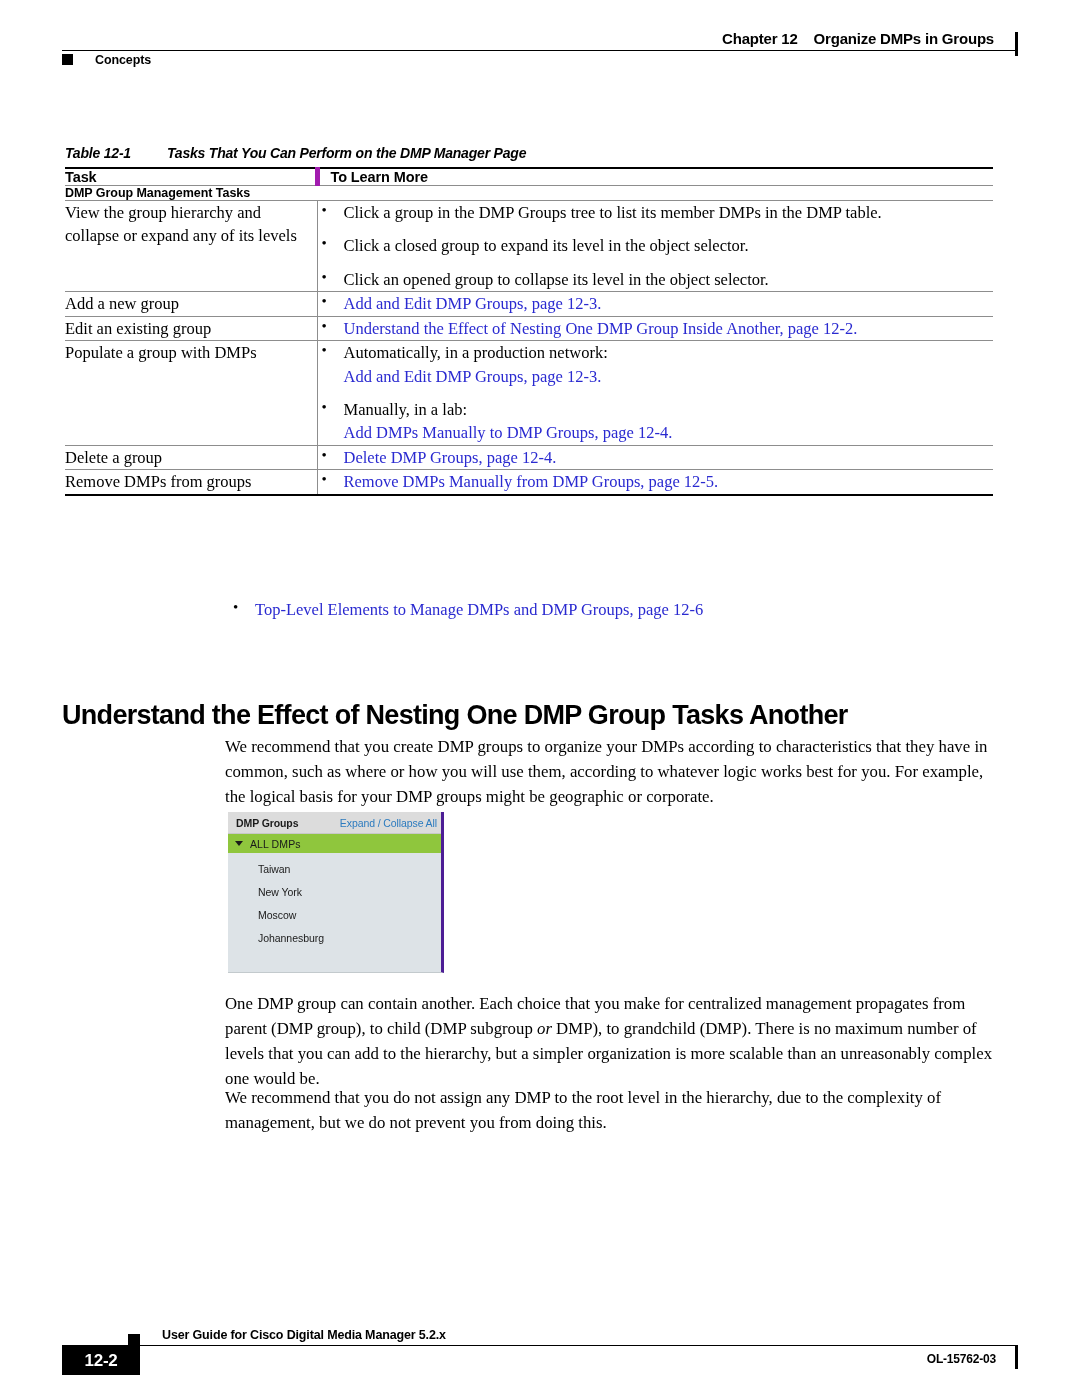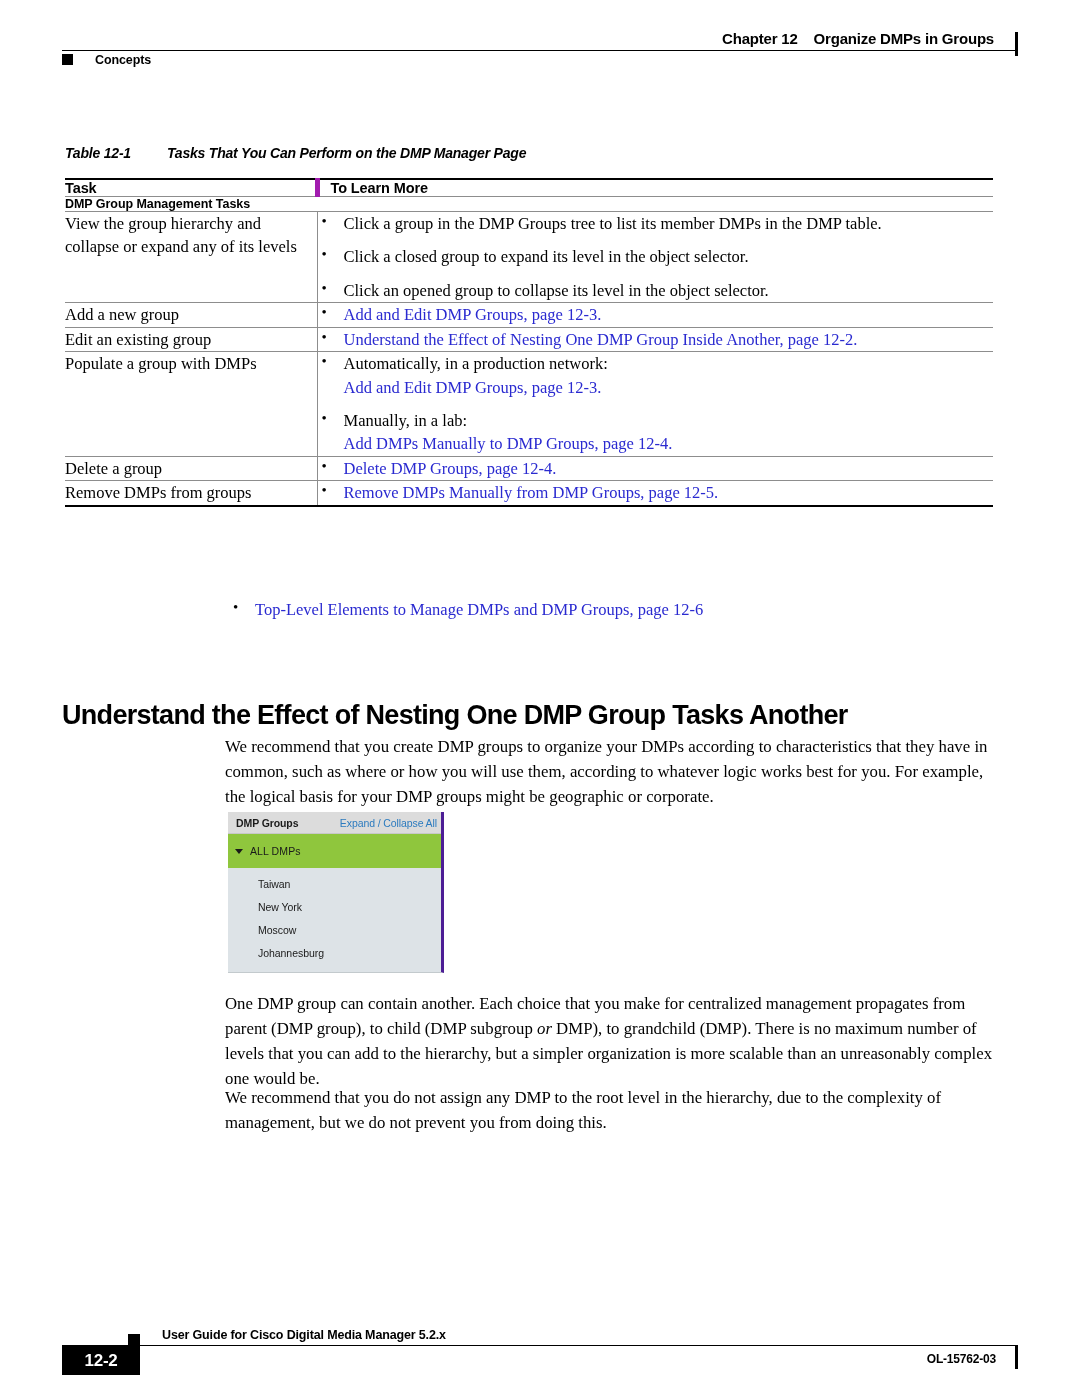--- a/index.html
+++ b/index.html
@@ -81,21 +81,21 @@
     left: 65px;
     top: 145px;
     width: 928px;
   }
   .tbl-caption {
     font-family: "Liberation Sans", sans-serif;
     font-style: italic;
     font-weight: bold;
     font-size: 14px;
     letter-spacing: -0.2px;
-    margin-bottom: 17px;
+    margin-bottom: 6px;
     white-space: nowrap;
   }
   .tbl-caption .num { display: inline-block; }
   .tbl-caption .cap-sp { display: inline-block; width: 36px; }
 
   table.dmp {
     border-collapse: collapse;
     width: 928px;
     table-layout: fixed;
   }
@@ -255,21 +255,21 @@
     font-weight: bold;
     color: #1a1a1a;
     letter-spacing: -0.1px;
   }
   .w-head-link {
     font-size: 10.5px;
     color: #2c7bbf;
     letter-spacing: -0.1px;
   }
   .w-root {
-    height: 34px;
+    height: 19px;
     background: #8fc63d;
     display: flex;
     align-items: center;
     padding-left: 7px;
   }
   .w-caret {
     width: 0; height: 0;
     border-left: 4.5px solid transparent;
     border-right: 4.5px solid transparent;
     border-top: 5.5px solid #1a1a1a;

